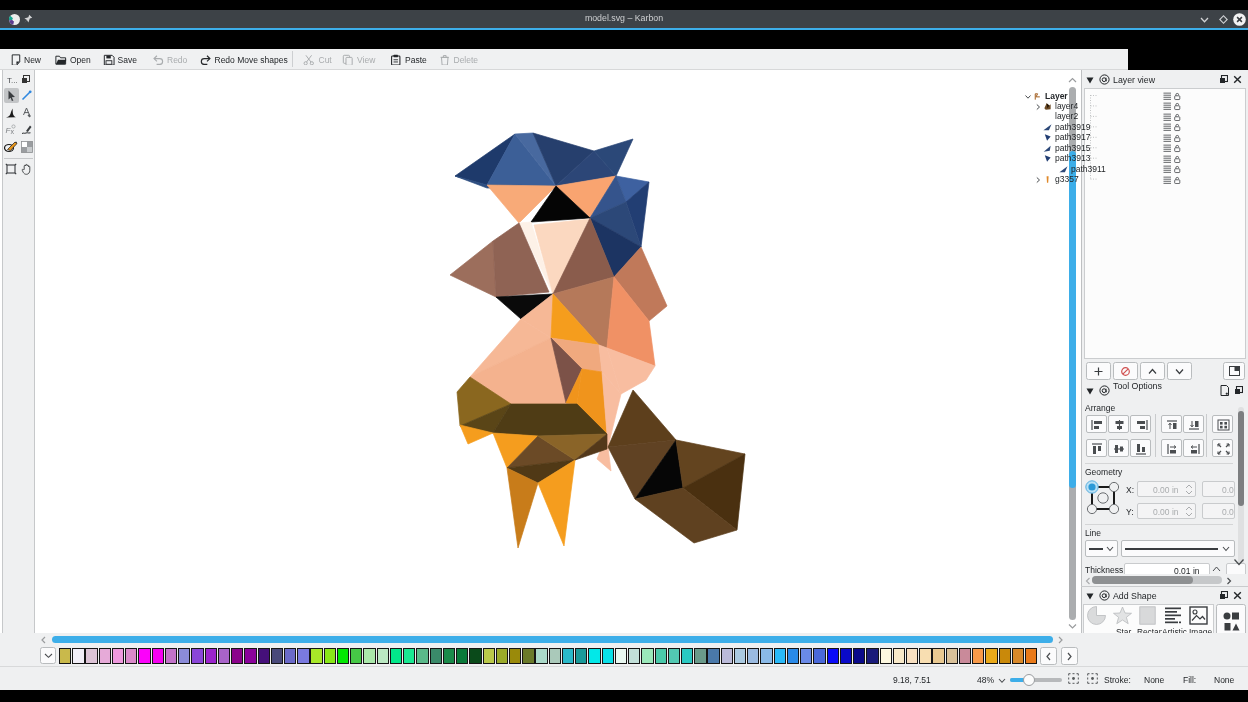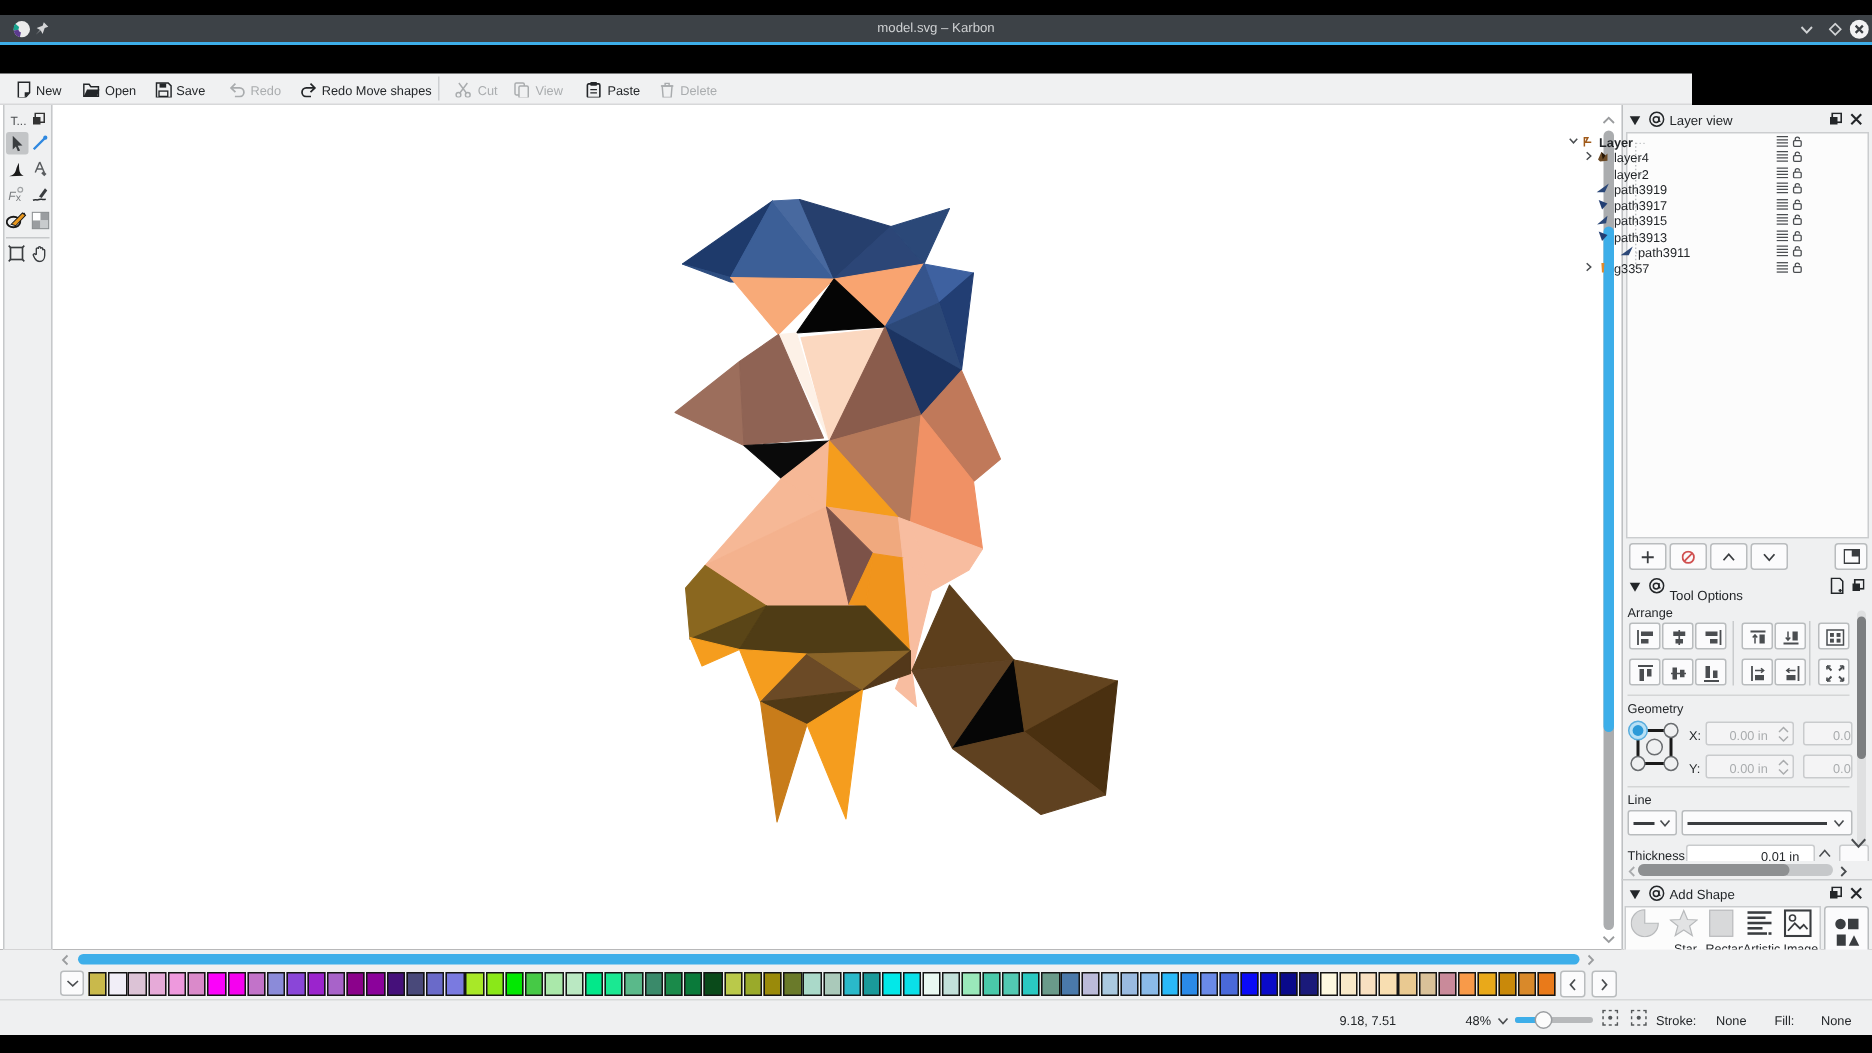--- a/index.html
+++ b/index.html
@@ -11,21 +11,21 @@
 #tbar{position:absolute;left:0;top:49px;width:1128px;height:21px;background:#f0f1f2;border-bottom:1px solid #d7d8d9}
 #canvas{position:absolute;left:0;top:70px;width:1248px;height:563px;background:#fff}
 #rp{position:absolute;left:1081px;top:70px;width:167px;height:563px;background:#eff0f1;border-left:1px solid #bec0c2}
 #hsr{position:absolute;left:0;top:633px;width:1248px;height:13px;background:#eff0f1}
 #pal{position:absolute;left:0;top:646px;width:1248px;height:20px;background:#eff0f1}
 #palette{position:absolute;left:59px;top:2px;height:16px;font-size:0;white-space:nowrap}
 #palette i{display:inline-block;width:12.3px;height:16px;border:1px solid #141414;margin-right:0.95px}
 #sbar{position:absolute;left:0;top:666px;width:1248px;height:24px;background:#eff0f1;border-top:1px solid #d8d9da}
 #bb{position:absolute;left:0;top:690px;width:1248px;height:12px;background:#000}
 .gb{position:absolute;background:#fbfbfc;border:1px solid #b9bcbe;border-radius:2.5px}
-.trow{position:absolute;height:10.5px;font-size:8.5px;color:#232629;display:flex;align-items:flex-start;left:1042px;width:160px}
+.trow{position:absolute;height:10.5px;font-size:8.5px;color:#232629;display:flex;align-items:flex-end;left:1021px;width:160px}
 .trow.b{font-weight:bold}
 .ex{width:8px;height:8px;margin-right:1px;flex:none}
 .th{width:9px;height:9px;margin-right:3px;flex:none}
 .sp{flex:1}
 .ri{width:8.5px;height:8.5px;flex:none;margin-left:1.5px}
 .ab{position:absolute;width:21px;height:18.5px;background:#fbfbfc;border:1px solid #b9bcbe;border-radius:2px}
 .ab svg{position:absolute;left:4px;top:3px}
 .dt{position:absolute;font-size:8.8px;color:#232629;font-weight:400}
 </style></head><body>
 <div id="app">
@@ -454,21 +454,21 @@
       <rect x="5.5" y="0.5" width="5" height="4.5" fill="#3a3d40"></rect>
     </svg>
     <svg class="a" style="left:1085.5px;top:388px" width="8" height="7" viewBox="0 0 8 7">
       <path d="M0.5 0.5 h7 L4 6.5 Z" fill="#232629"></path>
     </svg>
     <svg class="a" style="left:1099px;top:385px" width="11" height="11" viewBox="0 0 11 11">
       <circle cx="5.5" cy="5.5" r="4.6" fill="none" stroke="#232629" stroke-width="1"></circle>
       <circle cx="5.1" cy="5.7" r="1.9" fill="none" stroke="#232629" stroke-width="1"></circle>
       <path d="M7 3.7 V6.2 a1 1 0 0 0 1 0.8" fill="none" stroke="#232629" stroke-width="1"></path>
     </svg>
-    <span class="dt" style="left:1113px;top:392px">Tool Options</span>
+    <span class="dt" style="left:1113px;top:381px">Tool Options</span>
     <svg class="a" style="left:1220px;top:385px" width="10" height="11" viewBox="0 0 10 11">
       <path d="M1 0.5 h5.5 l2 2 V10.5 H1 Z" fill="none" stroke="#232629" stroke-width="1"></path>
       <path d="M6.8 7.6 v2.2 M5.7 8.7 h2.2" stroke="#232629" stroke-width="1"></path>
     </svg>
     <svg class="a" style="left:1234px;top:385.5px" width="9" height="9" viewBox="0 0 9 9">
       <rect x="2.5" y="0.5" width="6" height="6" fill="none" stroke="#232629" stroke-width="1.1"></rect>
       <rect x="1" y="3" width="5" height="5" fill="#232629"></rect>
     </svg>
     <span class="t" style="left:1085px;top:402.5px">Arrange</span>
     <span class="ab" style="left:1085.5px;top:414.5px">

